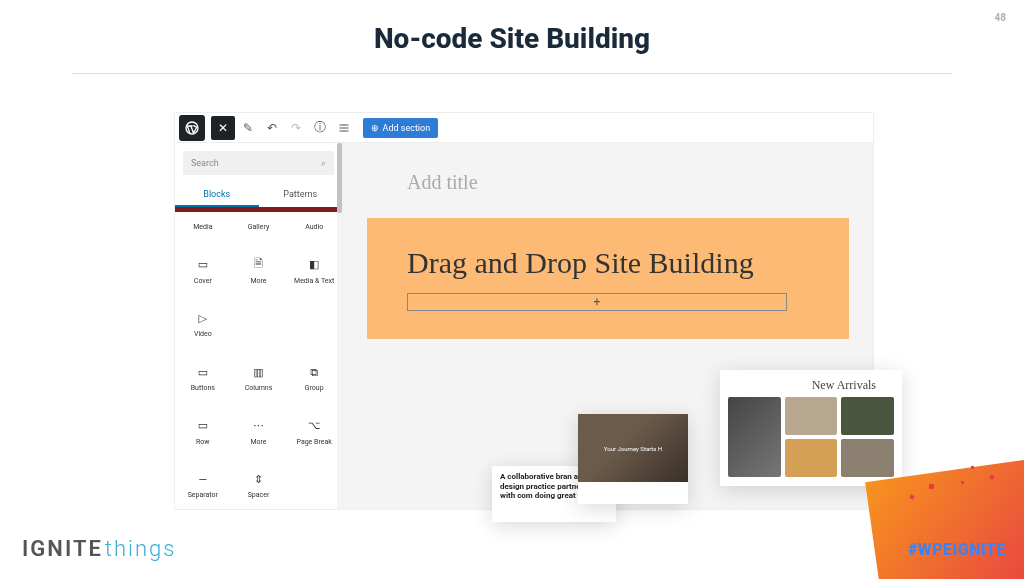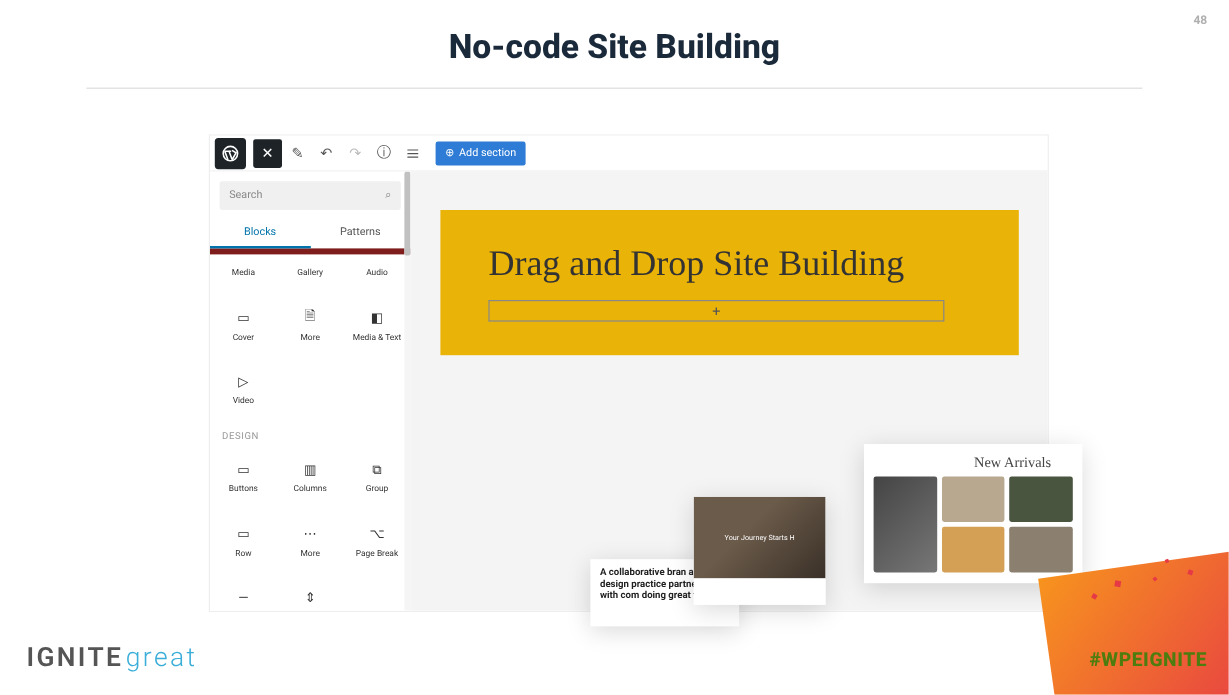--- a/index.html
+++ b/index.html
@@ -23,21 +23,21 @@
   .wp-tab { flex: 1; text-align: center; font-size: 9px; padding: 6px 0; color: #555; }
   .wp-tab.active { color: #0073aa; border-bottom: 2px solid #0073aa; }
   .wp-grid { display: grid; grid-template-columns: repeat(3, 1fr); gap: 0; padding: 4px 0; }
   .wp-block { display: flex; flex-direction: column; align-items: center; padding: 8px 2px; gap: 4px; }
   .wp-block .bi { width: 18px; height: 18px; display: flex; align-items: center; justify-content: center; color: #333; font-size: 11px; }
   .wp-block .bl { font-size: 7px; color: #333; text-align: center; line-height: 1.1; }
   .wp-cat { font-size: 8px; color: #999; text-transform: uppercase; padding: 8px 10px 2px 10px; letter-spacing: 0.5px; }
 
   .wp-canvas { flex: 1; background: #f4f4f4; position: relative; padding: 18px 24px; }
   .add-title { font-family: Georgia, "Times New Roman", serif; font-size: 20px; color: #aaa; padding: 10px 40px; }
-  .canvas-block { background: #eab308; margin-top: 14px; padding: 28px 40px; position: relative; }
+  .canvas-block { background: #fdba74; margin-top: 14px; padding: 28px 40px; position: relative; }
   .canvas-h { font-family: Georgia, "Times New Roman", serif; font-size: 30px; color: #333; line-height: 1.15; font-weight: 400; }
   .plus-bar { margin-top: 12px; border: 1px solid #888; height: 18px; display: flex; align-items: center; justify-content: center; color: #555; font-size: 12px; width: 380px; }
 
   .float-card { position: absolute; background: #fff; box-shadow: 0 4px 20px rgba(0,0,0,0.15); font-size: 8px; }
   .card1 { left: 492px; top: 466px; width: 124px; height: 56px; padding: 6px 8px; overflow: hidden; }
   .card1 .t { font-weight: 700; line-height: 1.2; color: #222; }
   .card2 { left: 578px; top: 414px; width: 110px; height: 90px; overflow: hidden; display: flex; flex-direction: column; }
   .card2 .img { flex: 1; background: linear-gradient(135deg, #6b5b4a 40%, #3a3028); display: flex; align-items: center; justify-content: center; color: #fff; font-size: 6px; }
   .card2 .cap { height: 22px; background: #fff; }
   .card3 { left: 720px; top: 370px; width: 182px; height: 116px; padding: 8px; overflow: hidden; }
@@ -46,21 +46,21 @@
   .card3 .cell { background: #eee; border-radius: 2px; }
   .card3 .big { grid-row: span 2; height: 80px; background: linear-gradient(135deg, #444, #777); }
   .card3 .sm { height: 38px; }
 
   .footer-left { position: absolute; left: 22px; bottom: 18px; font-size: 22px; letter-spacing: 2px; }
   .fl-a { color: #555; font-weight: 600; }
   .fl-b { color: #3aaed8; font-weight: 300; margin-left: 2px; }
 
   .footer-right { position: absolute; right: 0; bottom: 0; width: 200px; height: 120px; overflow: hidden; pointer-events: none; }
   .shard { position: absolute; right: -30px; bottom: -30px; width: 180px; height: 140px; background: linear-gradient(135deg, #f7931e, #e63946); transform: rotate(-8deg); }
-  .hashtag { position: absolute; right: 18px; bottom: 20px; color: #4d7c0f; font-weight: 800; font-size: 16px; letter-spacing: 0.5px; z-index: 2; }
+  .hashtag { position: absolute; right: 18px; bottom: 20px; color: #3b82f6; font-weight: 800; font-size: 16px; letter-spacing: 0.5px; z-index: 2; }
   .confetti { position: absolute; background: #e63946; }
 </style>
 </head>
 <body>
 
 <div class="page-num">48</div>
 <h1 class="slide-title">No-code Site Building</h1>
 <div class="hr"></div>
 
 <div class="wp-shell">
@@ -126,21 +126,20 @@
             <span class="bl">Media &amp; Text</span>
           </div>
       </div>
       <div class="wp-grid">
         <div class="wp-block">
             <span class="bi">▷</span>
             <span class="bl">Video</span>
           </div>
       </div>
 
-      <div class="wp-cat">DESIGN</div>
       <div class="wp-grid">
         <div class="wp-block">
             <span class="bi">▭</span>
             <span class="bl">Buttons</span>
           </div>
         <div class="wp-block">
             <span class="bi">▥</span>
             <span class="bl">Columns</span>
           </div>
         <div class="wp-block">
@@ -169,20 +168,21 @@
           </div>
         <div class="wp-block">
             <span class="bi">⇕</span>
             <span class="bl">Spacer</span>
           </div>
       </div>
 
     </div>
 
     <div class="wp-canvas">
+      <div class="add-title">Add title</div>
       <div class="canvas-block">
         <div class="canvas-h">Drag and Drop Site Building</div>
         <div class="plus-bar">+</div>
       </div>
     </div>
   </div>
 </div>
 
 <div class="float-card card1">
   <div class="t">A collaborative bran and design practice partnering with com doing great things</div>
@@ -198,21 +198,21 @@
   <div class="grid">
     <div class="cell big"></div>
     <div class="cell sm" style="background:#b8a890"></div>
     <div class="cell sm" style="background:#4a5540"></div>
     <div class="cell sm" style="background:#d4a055"></div>
     <div class="cell sm" style="background:#8b8070"></div>
   </div>
 </div>
 
 <div class="footer-left">
-  <span class="fl-a">IGNITE</span><span class="fl-b">great</span>
+  <span class="fl-a">IGNITE</span><span class="fl-b">things</span>
 </div>
 
 <div class="footer-right">
   <div class="shard"></div>
   <div class="hashtag">#WPEIGNITE</div>
   <div class="confetti" style="right:30px; bottom:100px; width:4px; height:4px; transform:rotate(20deg)"></div>
   <div class="confetti" style="right:60px; bottom:95px; width:3px; height:3px; transform:rotate(50deg)"></div>
   <div class="confetti" style="right:90px; bottom:90px; width:5px; height:5px; transform:rotate(10deg)"></div>
   <div class="confetti" style="right:50px; bottom:110px; width:3px; height:3px; transform:rotate(70deg)"></div>
   <div class="confetti" style="right:110px; bottom:80px; width:4px; height:4px; transform:rotate(30deg)"></div>

